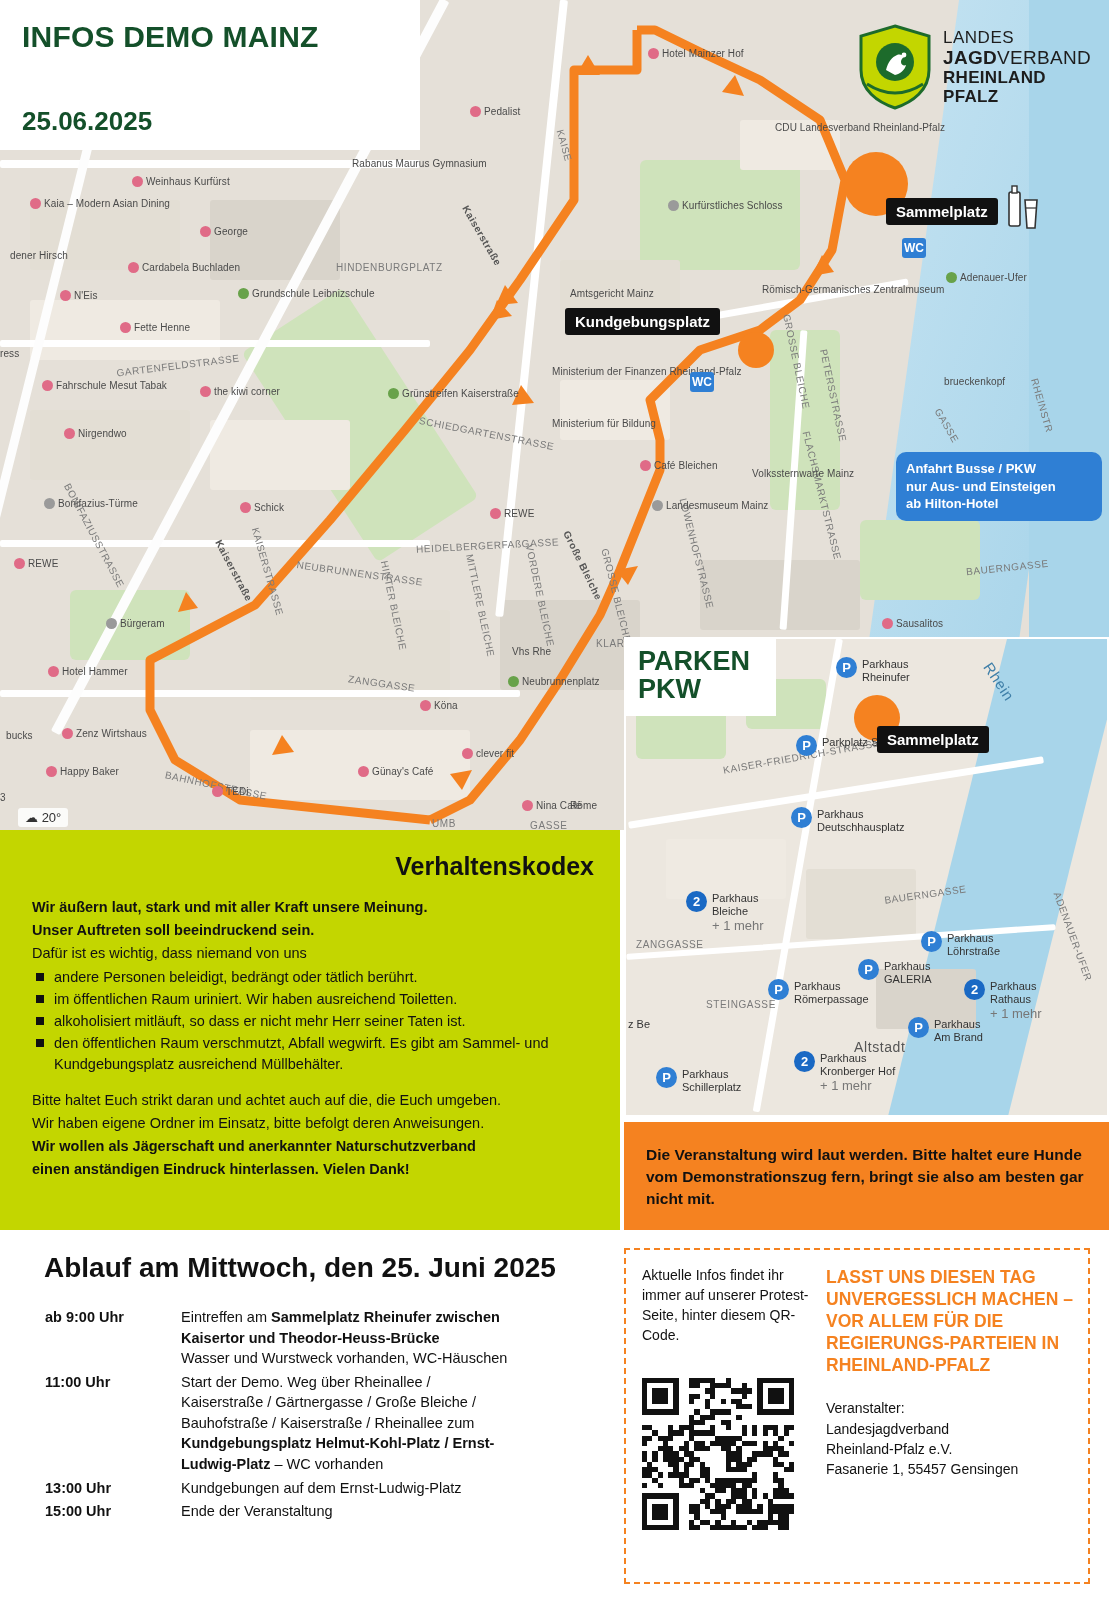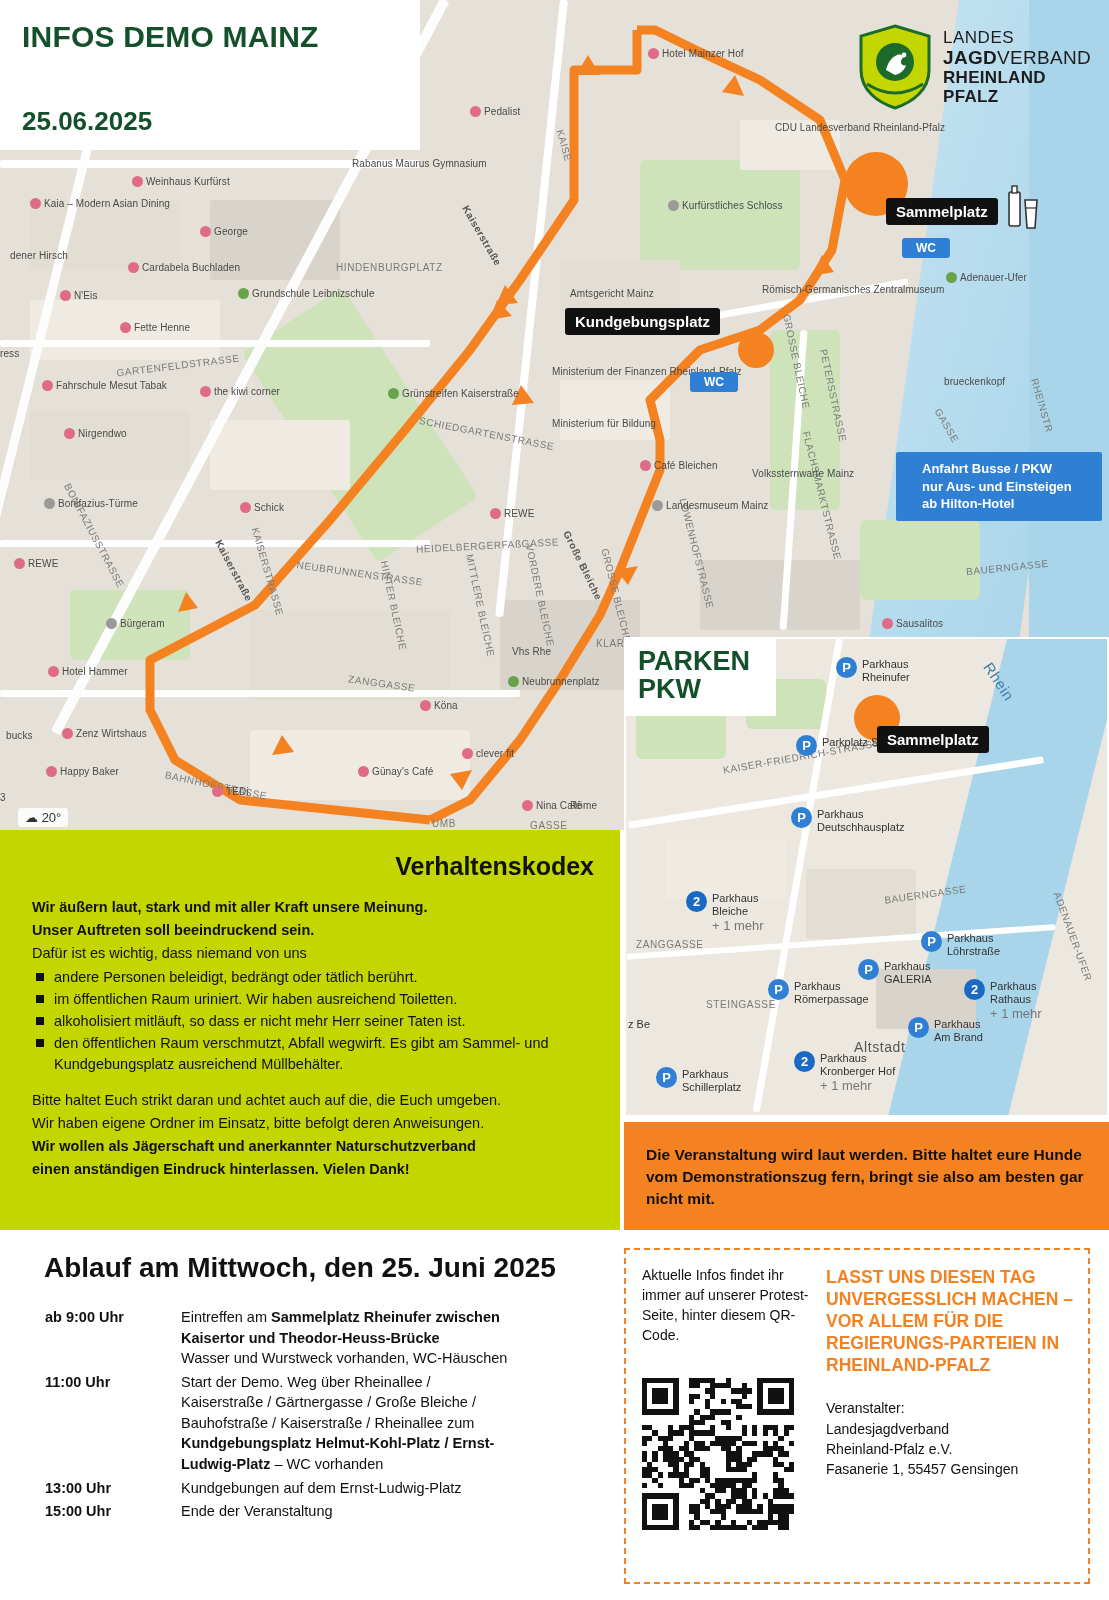--- a/index.html
+++ b/index.html
@@ -102,29 +102,29 @@
 
   
   .chip-black {
     position:absolute;
     background:#111; color:#fff; font-size:15px; font-weight:bold;
     padding:5px 10px; border-radius:3px; white-space:nowrap;
   }
   .chip-wc {
     position:absolute;
     background:#2f7fd4; color:#fff; font-size:12px; font-weight:bold;
-    padding:3px 14px; border-radius:3px;
+    padding:3px 2px; border-radius:3px;
   }
   .orange-dot {
     position:absolute; border-radius:50%; background:#f58220;
   }
   .info-blue {
     position:absolute; background:#2f7fd4; color:#fff;
     font-size:13px; font-weight:bold; line-height:1.35;
-    padding:8px 26px; border-radius:2px; white-space:pre-line;
+    padding:8px 10px; border-radius:10px; white-space:pre-line;
   }
   .temp-badge {
     position:absolute; left:18px; top:808px;
     background:rgba(255,255,255,.85); border-radius:3px;
     font-size:13px; color:#333; padding:2px 7px;
   }
 
   
   .kodex {
     position:absolute; left:0; top:830px; width:620px; height:400px;

